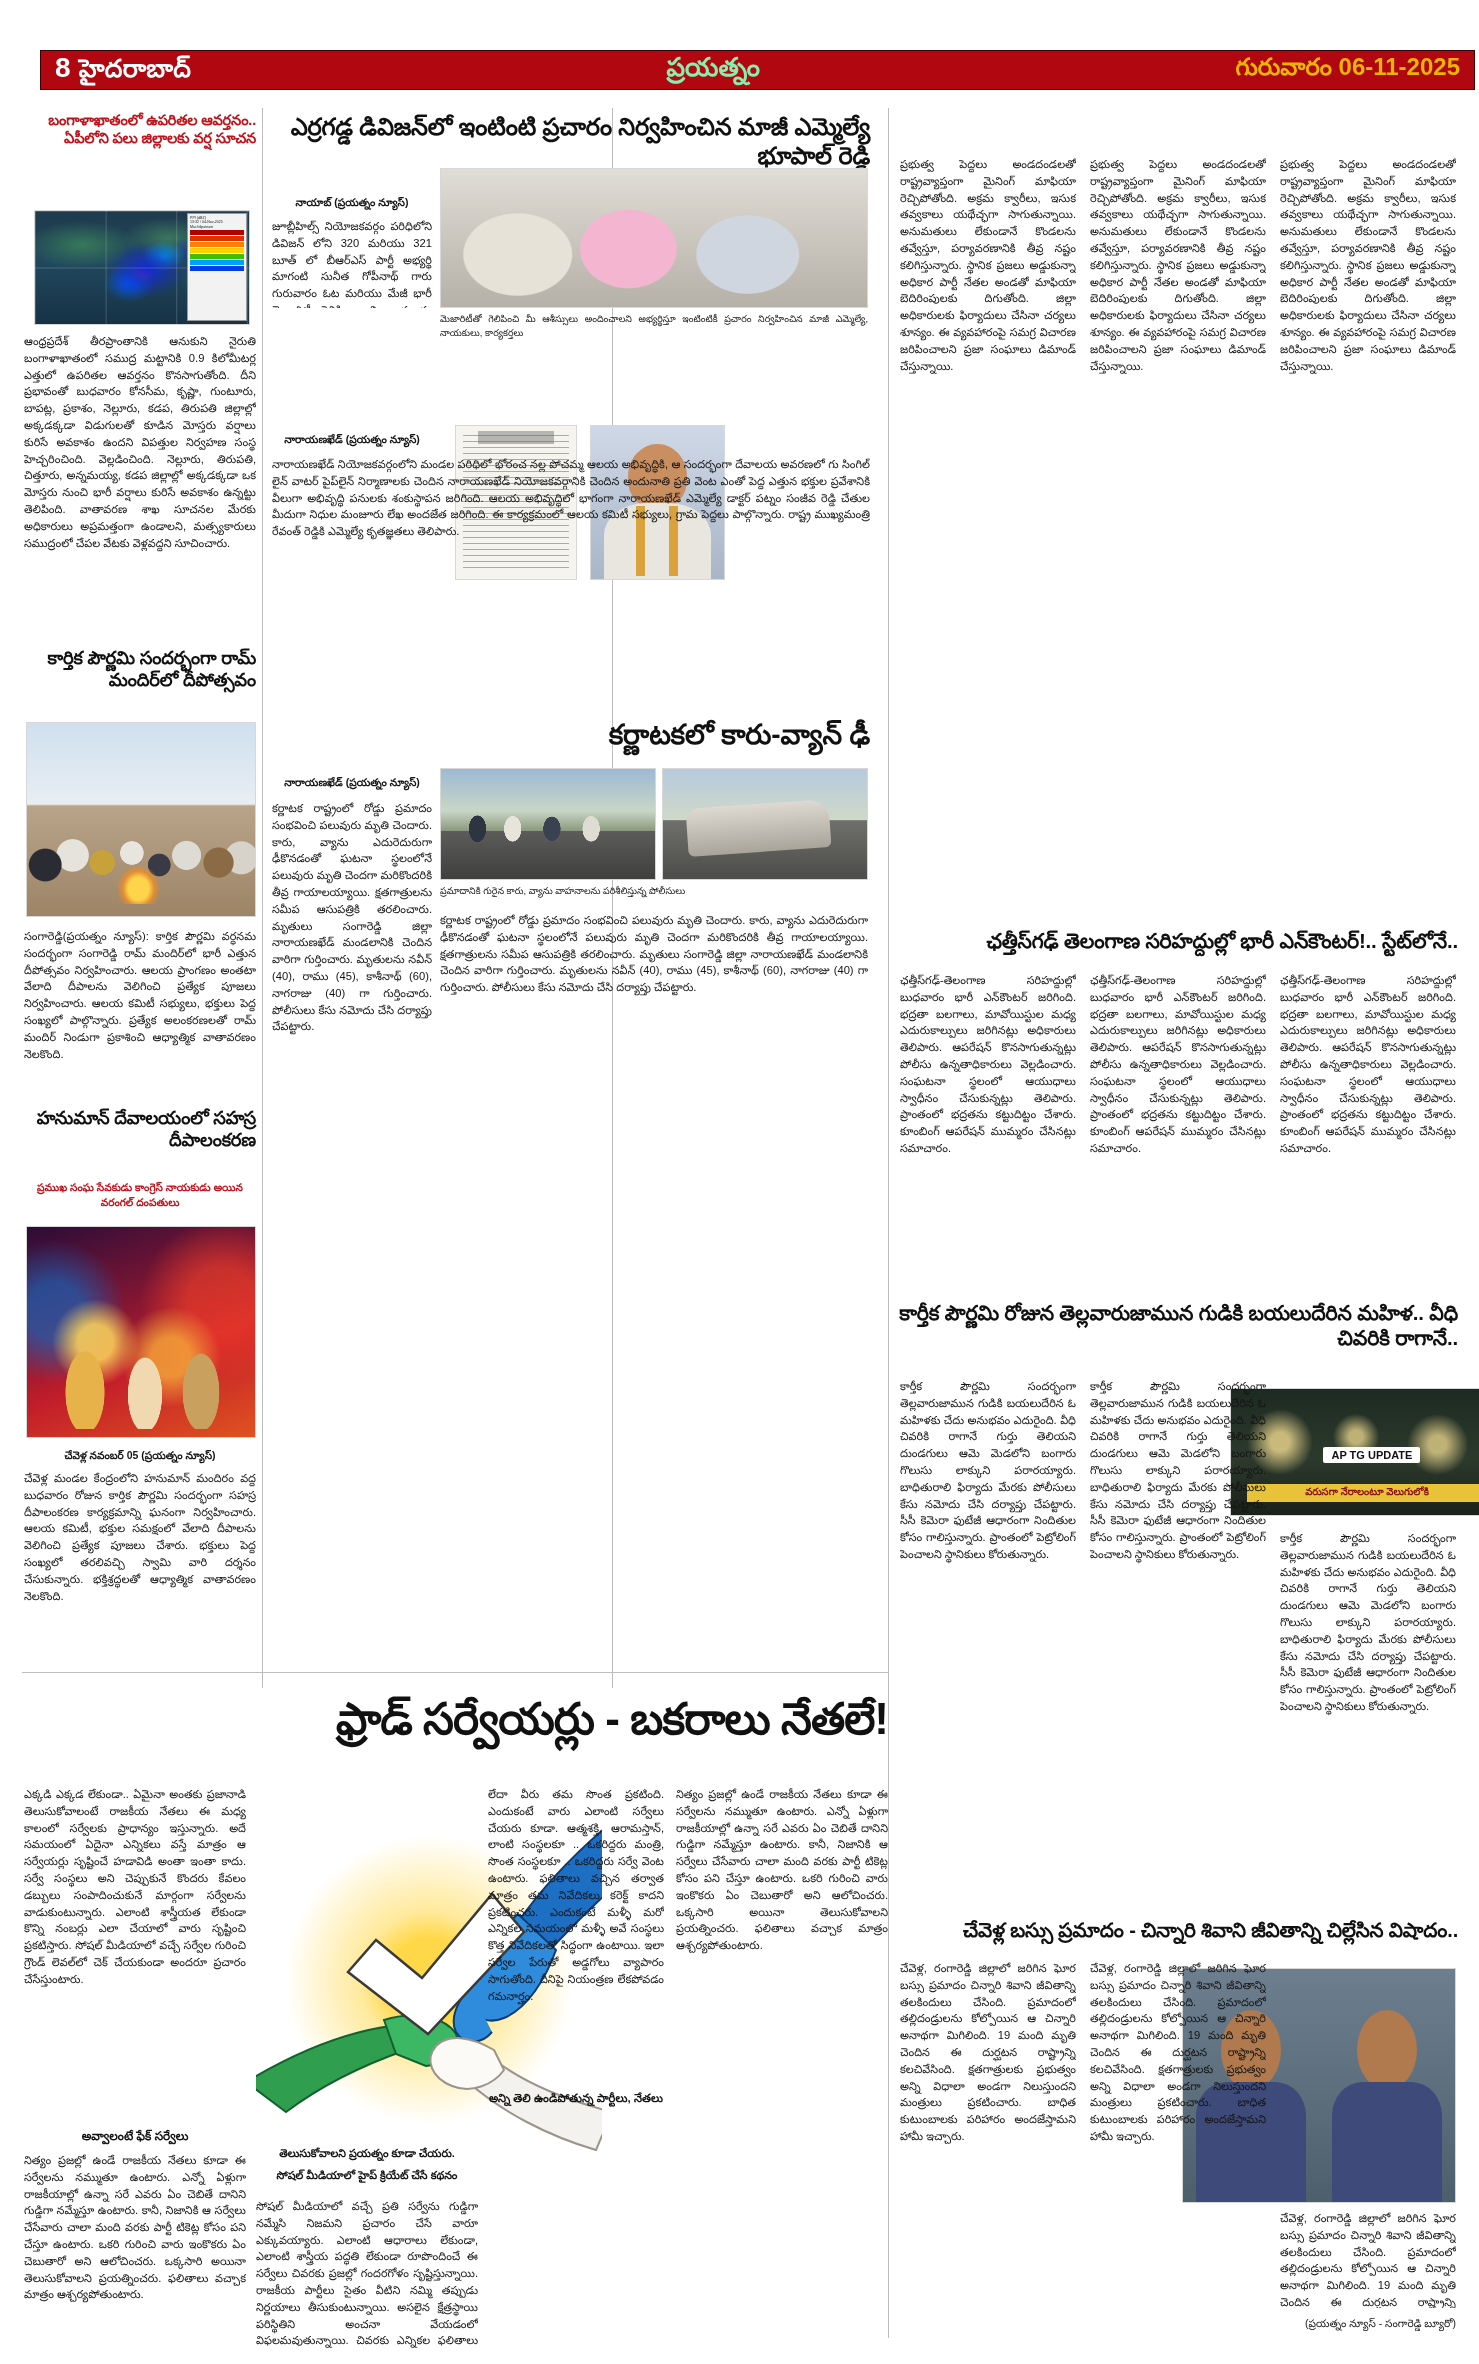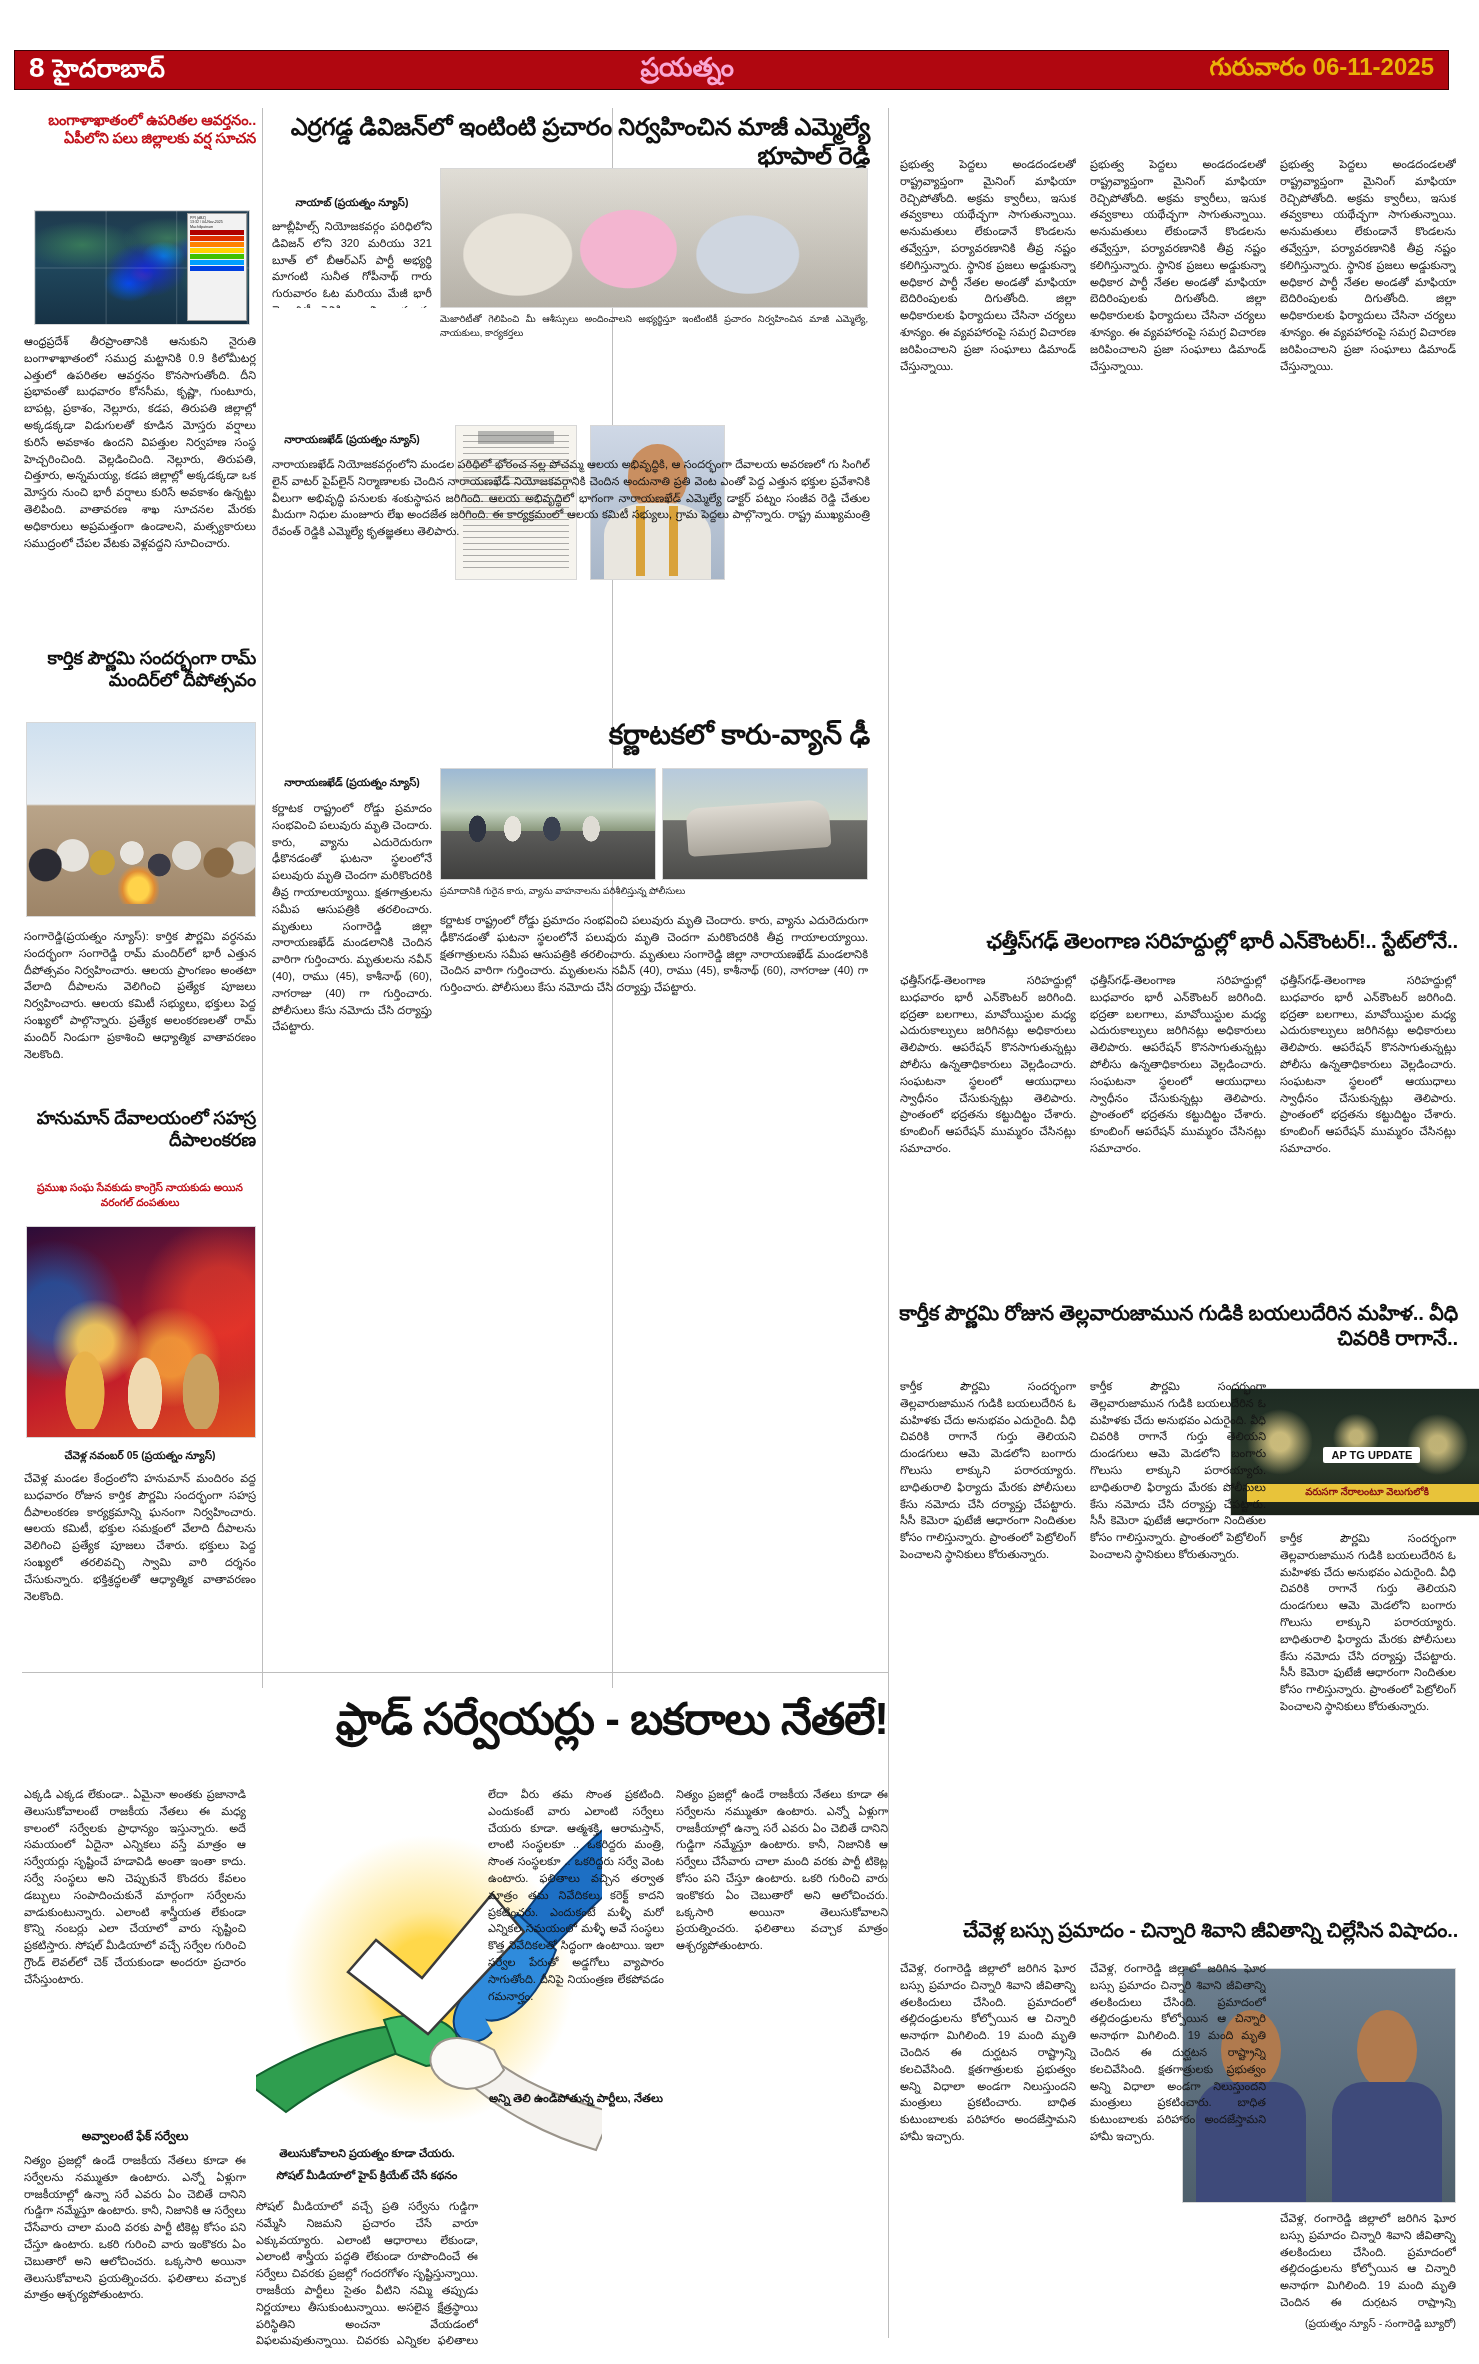--- a/index.html
+++ b/index.html
@@ -13,21 +13,21 @@
     width: 1479px;
     height: 2364px;
     background: #ffffff;
     overflow: hidden;
     padding: 0;
   }
 
   
   .masthead {
     position: absolute;
-    left: 14px; top: 50px;
+    left: 40px; top: 50px;
     width: 1435px; height: 40px;
     background: #b00710;
     border: 1px solid #3a0206;
     display: flex;
     align-items: center;
     padding: 0 14px;
   }
   .masthead .mh-left {
     color: #ffffff;
     font-size: 25px;
@@ -35,21 +35,21 @@
     letter-spacing: .2px;
     white-space: nowrap;
   }
   .masthead .mh-left .pg {
     font-size: 28px;
     margin-right: 8px;
   }
   .masthead .mh-center {
     flex: 1;
     text-align: center;
-    color: #f9a8d4;
+    color: #86efac;
     font-size: 26px;
     font-weight: bold;
   }
   .masthead .mh-right {
     color: #eab308;
     font-size: 24px;
     font-weight: bold;
     white-space: nowrap;
   }
 

